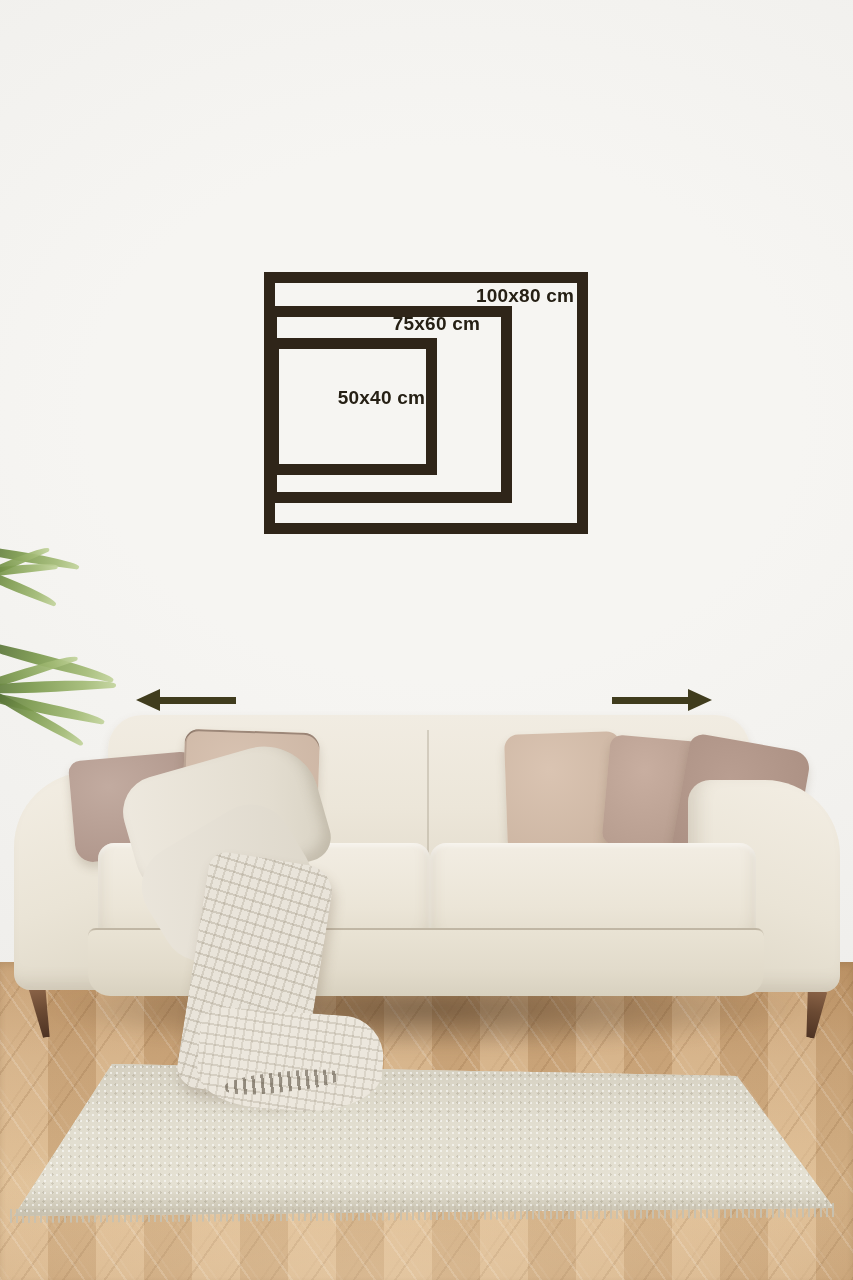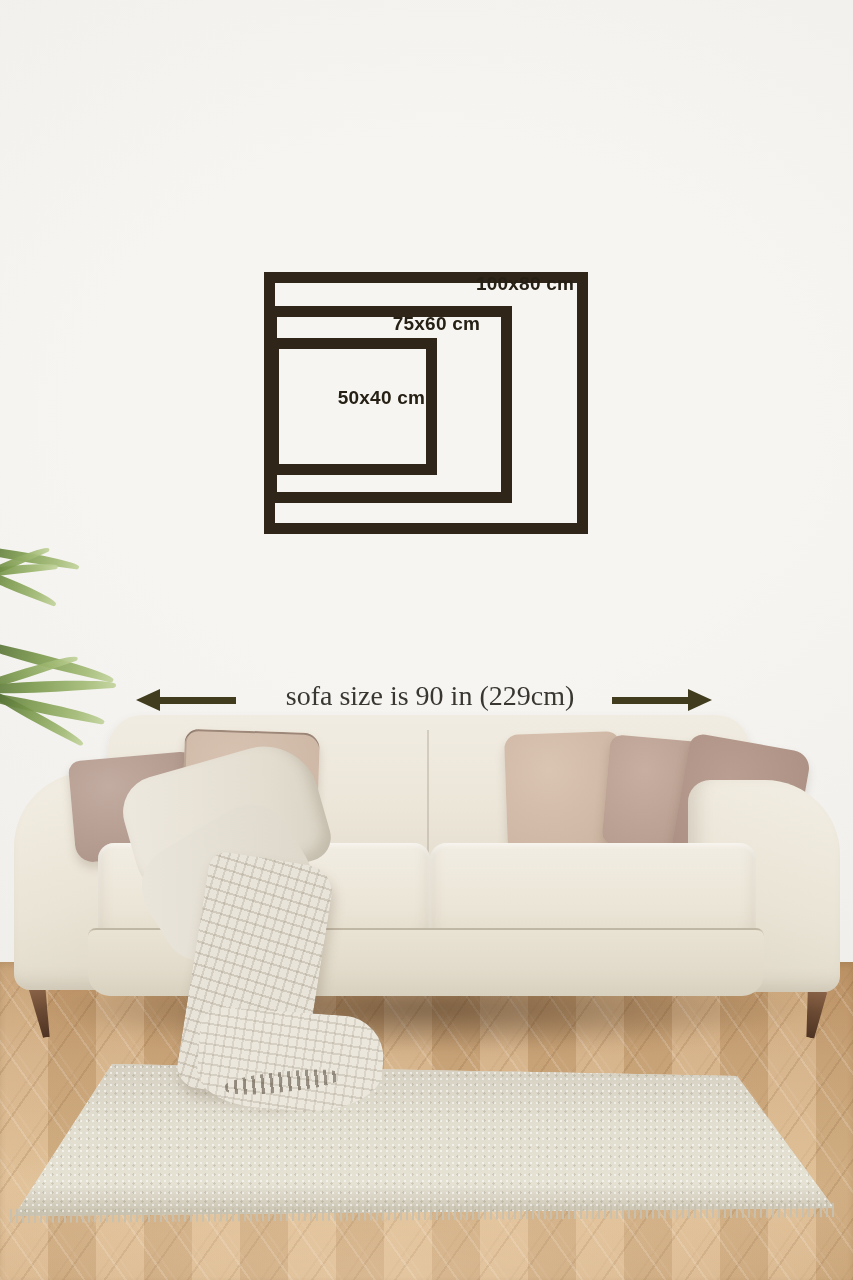--- a/index.html
+++ b/index.html
@@ -17,21 +17,21 @@
   }
   
   .frame{position:absolute;border:11px solid #2f2519;background:transparent;}
   .frame-large {left:264px;top:272px;width:302px;height:240px;}
   .frame-medium{left:266px;top:306px;width:224px;height:175px;}
   .frame-small {left:268px;top:338px;width:147px;height:115px;}
   .frame-label{
     position:absolute;font-weight:bold;font-size:19px;line-height:20px;
     color:#262015;text-align:right;letter-spacing:.2px;
   }
-  .label-large {left:420px;top:274px;width:154px;}
+  .label-large {left:420px;top:286px;width:154px;}
   .label-medium{left:332px;top:314px;width:148px;}
   .label-small {left:280px;top:388px;width:145px;}
   
   .size-note{
     position:absolute;left:250px;top:680px;width:360px;text-align:center;
     font-family:"Liberation Serif",serif;font-size:28px;color:#3a3731;
   }
   .arrow{position:absolute;width:100px;height:22px;}
   .arrow .shaft{position:absolute;top:8px;height:7px;background:#403c1d;}
   .arrow .head{position:absolute;top:0;width:0;height:0;
@@ -186,21 +186,20 @@
   <div class="frame frame-medium"></div>
   <div class="frame frame-small"></div>
   <div class="frame-label label-large">100x80 cm</div>
   <div class="frame-label label-medium">75x60 cm</div>
   <div class="frame-label label-small">50x40 cm</div>
 
   <div class="arrow arrow-left">
     <div class="head"></div>
     <div class="shaft"></div>
   </div>
-  <div class="size-note">sofa size is 90 in (229cm)</div>
   <div class="arrow arrow-right">
     <div class="shaft"></div>
     <div class="head"></div>
   </div>
 
   <div>
     <div class="leaf" style="left:-32px;top:552px;width:112px;height:10px;transform:rotate(8deg);"></div>
     <div class="leaf" style="left:-42px;top:566px;width:100px;height:9px;transform:rotate(-7deg);"></div>
     <div class="leaf" style="left:-36px;top:580px;width:96px;height:10px;transform:rotate(21deg);"></div>
     <div class="leaf" style="left:-30px;top:560px;width:82px;height:8px;transform:rotate(-24deg);"></div>

